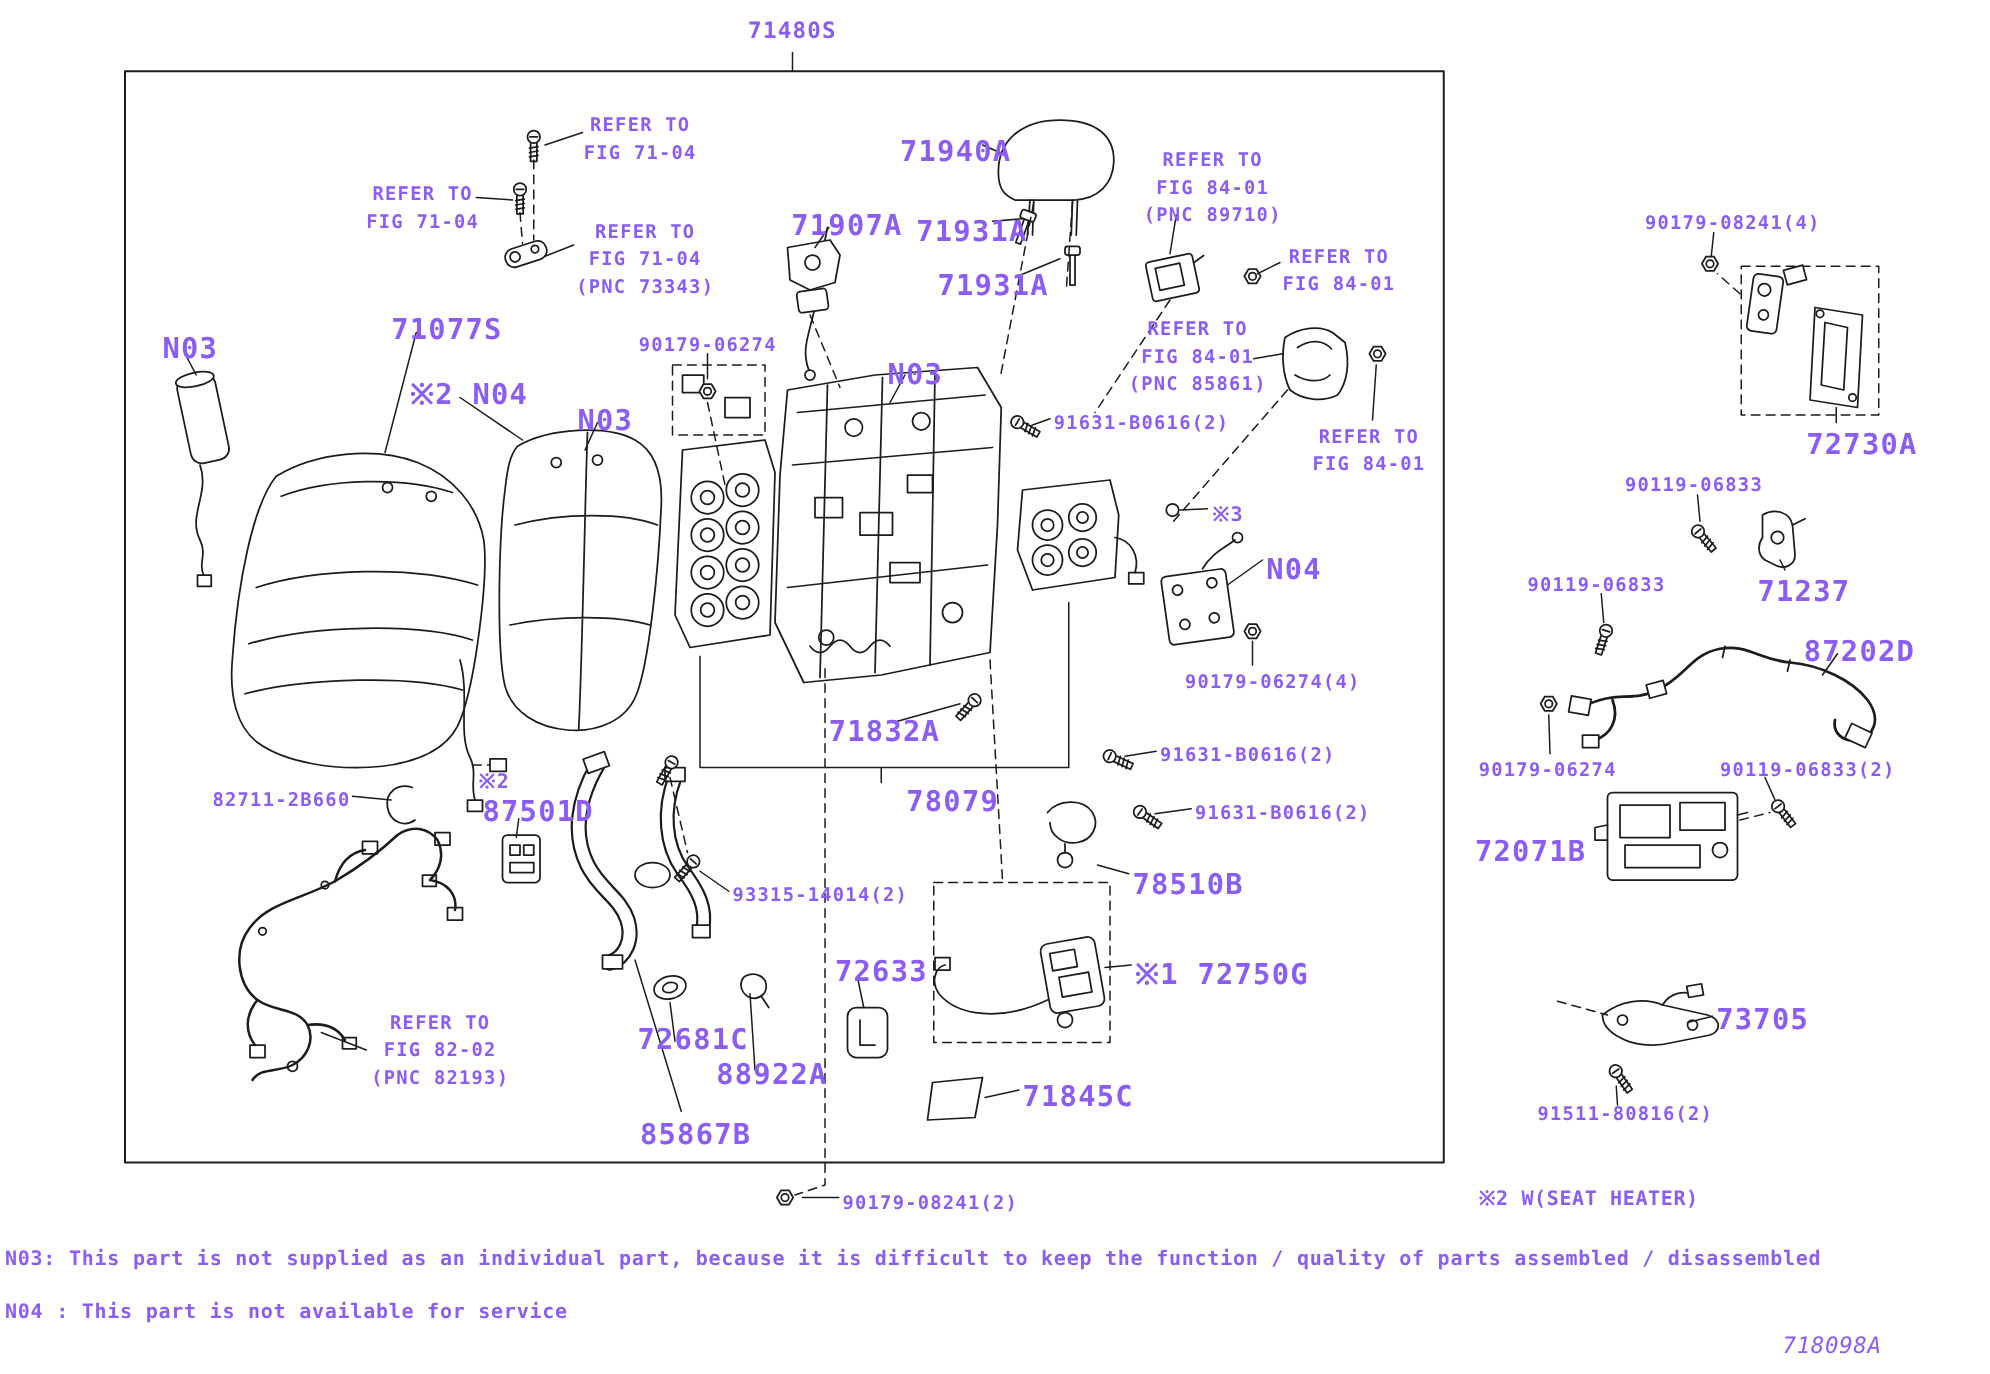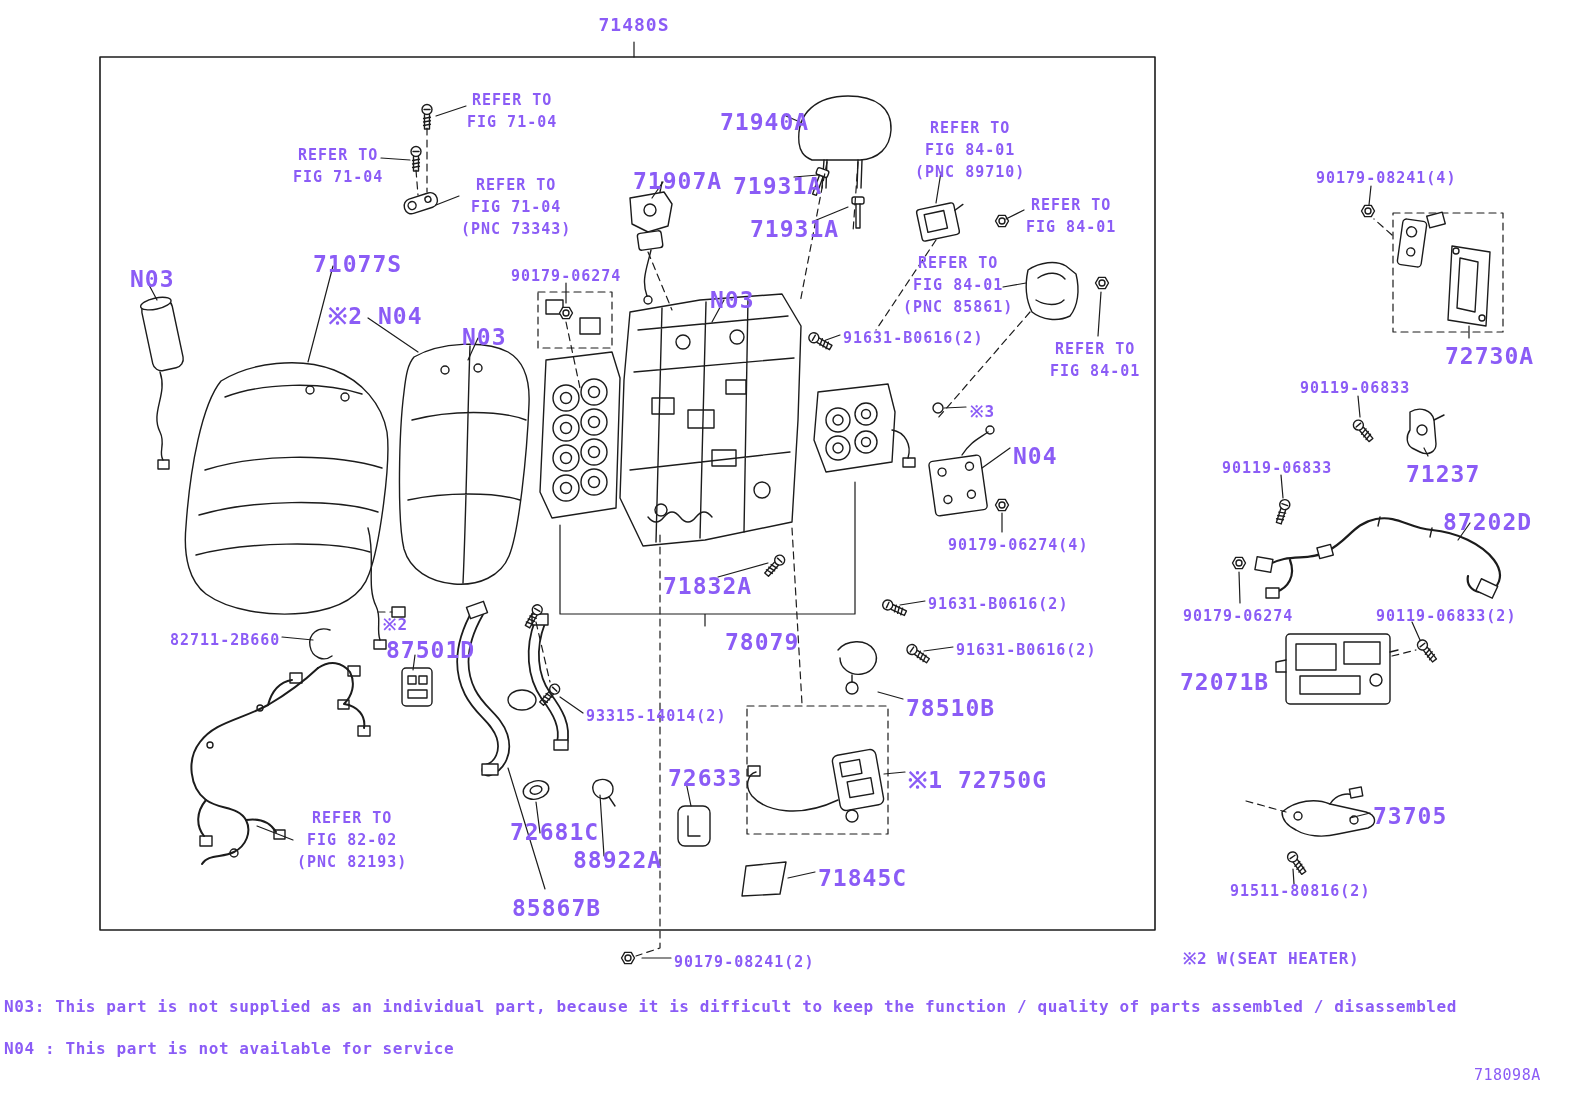--- a/index.html
+++ b/index.html
@@ -9,21 +9,21 @@
   svg{stroke:#1c1c1c;fill:none;stroke-width:1.4;stroke-linecap:round;stroke-linejoin:round;}
   .part-label{position:absolute;font-weight:bold;white-space:pre-line;line-height:1.45;letter-spacing:1px;}
   .s15{font-size:15px;text-align:center;}
   .s16{font-size:16px;}
   .s17{font-size:23px;}
   #fig-title{position:absolute;left:634px;top:14px;transform:translateX(-50%);font-size:18px;font-weight:bold;letter-spacing:1px;}
   .legend{position:absolute;left:1183px;top:946px;font-size:16px;font-weight:600;line-height:25px;letter-spacing:0.5px;}
   .note{position:absolute;left:4px;font-size:16px;font-weight:600;letter-spacing:0.6px;white-space:nowrap;}
   #note-n03{top:960px;margin-top:37px;}
   #note-n04{top:1039px;}
-  #diagram-code{position:absolute;left:1474px;top:1066px;font-size:15px;font-weight:normal;letter-spacing:0.5px;}
+  #diagram-code{position:absolute;left:1426px;top:1066px;font-size:18px;font-weight:normal;letter-spacing:0.5px;font-style:italic;}
 </style>
 </head>
 <body>
 
 <div id="canvas">
 
 <svg id="art" width="1592" height="1099" viewBox="0 0 1592 1099">
   <defs>
     <g id="screwSym">
       <circle cx="0" cy="-2.5" r="5" fill="#fff"></circle>

